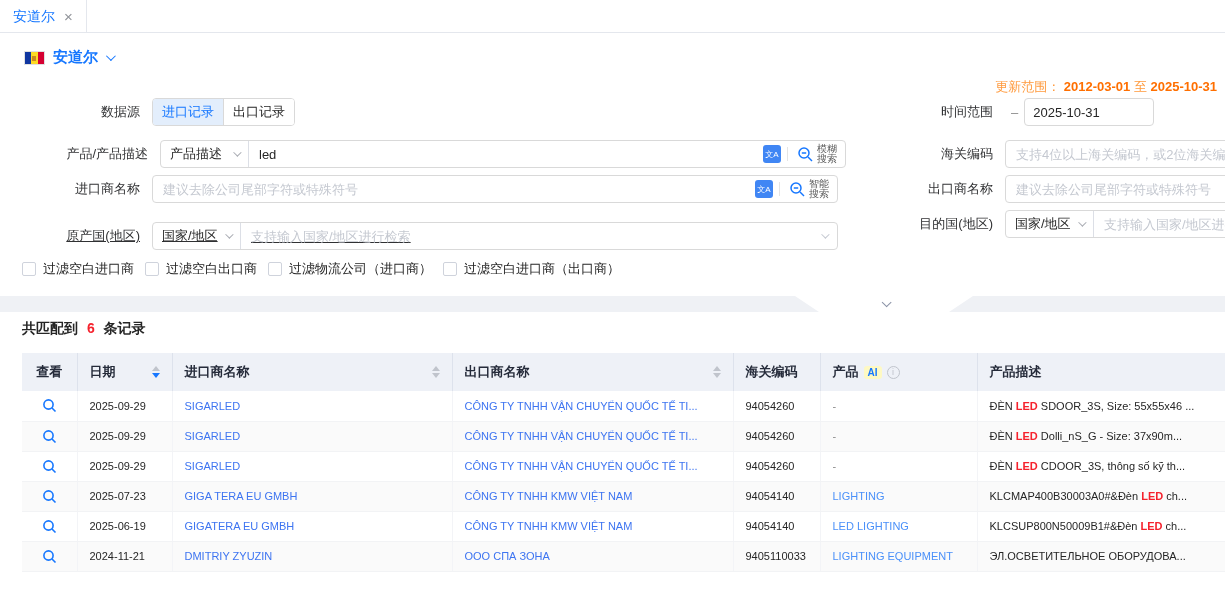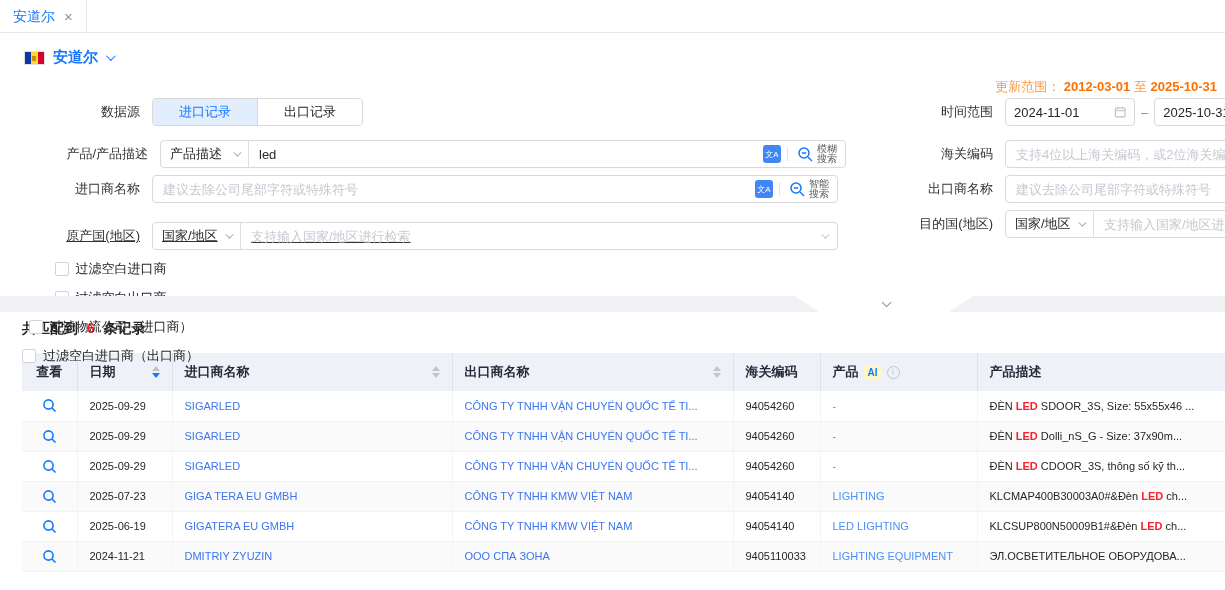--- a/index.html
+++ b/index.html
@@ -27,21 +27,21 @@
   
   .filter-panel { position:relative; height:218px; }
   .fr { position:absolute; display:flex; align-items:center; height:28px; }
   .fr .lbl { width:152px; text-align:right; padding-right:12px; color:#303133; flex:none; }
   .r-right { left:853px; }
   .update-range { position:absolute; top:0; right:8px; font-size:13px; }
   .ur-label { color:#ff9a3d; }
   .ur-date { color:#ff6f00; font-weight:bold; }
 
   .seg { display:flex; border:1px solid #d9d9d9; border-radius:4px; overflow:hidden; height:28px; }
-  .seg-opt { padding:0 26px; line-height:26px; background:#fff; color:#262626; cursor:pointer; min-width:70px; text-align:center; }
+  .seg-opt { padding:0 9px; line-height:26px; background:#fff; color:#262626; cursor:pointer; min-width:70px; text-align:center; }
   .seg-opt.active { background:#e3eefc; color:#1677ff; }
   .seg-opt + .seg-opt { border-left:1px solid #d9d9d9; }
 
   .grp { display:flex; align-items:center; border:1px solid #d9d9d9; border-radius:4px; height:28px; background:#fff; }
   .grp-686 { width:686px; }
   .grp-280 { width:280px; }
   .sel { display:flex; align-items:center; justify-content:space-between; width:88px; padding:0 9px;
     border-right:1px solid #dcdfe6; height:100%; cursor:pointer; flex:none; color:#262626; }
   .sel .chev-g { width:6px; height:6px; border-right:1.4px solid #a8abb2; border-bottom:1.4px solid #a8abb2;
     transform:rotate(45deg) translateY(-2px); }
@@ -54,21 +54,21 @@
   .search-btn { display:flex; align-items:center; gap:3px; padding:0 8px 0 9px; cursor:pointer; flex:none; }
   .search-btn .s-lab { font-size:10px; line-height:10px; color:#595959; }
   .chev-end { width:6px; height:6px; border-right:1.4px solid #c4c8d0; border-bottom:1.4px solid #c4c8d0;
     transform:rotate(45deg) translateY(-2px); margin-right:10px; flex:none; }
 
   .dinput { display:flex; align-items:center; border:1px solid #d9d9d9; border-radius:4px; height:28px;
     width:130px; padding:0 8px; background:#fff; flex:none; }
   .dinput input { border:none; outline:none; width:100%; font:inherit; color:#262626; }
   .dash { color:#8c8c8c; margin:0 6px; flex:none; }
 
-  .checks { position:absolute; top:182px; left:22px; display:flex; align-items:center; gap:11px;flex-direction:column; }
+  .checks { position:absolute; top:182px; left:22px; display:flex; align-items:center; gap:11px; }
   .chk { display:flex; align-items:center; gap:7px; cursor:pointer; }
   .chk input { appearance:none; width:14px; height:14px; border:1px solid #cfd3dc; border-radius:2px; background:#fff; cursor:pointer; }
   .chk span { color:#262626; }
 
   
   .strip { position:relative; height:16px; background:#eff1f5; }
   .strip-tab { position:absolute; left:795px; top:0; width:178px; height:16px; background:#fff;
     clip-path:polygon(0 0,100% 0,calc(100% - 24px) 100%,24px 100%);
     display:flex; align-items:center; justify-content:center; cursor:pointer; }
   .strip-tab .chev-g2 { width:7px; height:7px; border-right:1.6px solid #8b93a7; border-bottom:1.6px solid #8b93a7;
@@ -141,29 +141,20 @@
     <div class="fr" style="top:20px; left:0;">
       <span class="lbl">数据源</span>
       <div class="seg">
         <div class="seg-opt active">进口记录</div>
         <div class="seg-opt">出口记录</div>
       </div>
     </div>
 
     <div class="fr r-right" style="top:20px;">
       <span class="lbl">时间范围</span>
-      <div class="dinput">
-        <input value="2024-11-01" style="">
-        <svg width="14" height="14" viewBox="0 0 14 14" fill="none" stroke="#bfbfbf" stroke-width="1.2">
-            <rect x="1.5" y="2.5" width="11" height="10" rx="1"></rect>
-            <line x1="1.5" y1="5.5" x2="12.5" y2="5.5"></line>
-            <line x1="4.5" y1="1" x2="4.5" y2="3.5"></line>
-            <line x1="9.5" y1="1" x2="9.5" y2="3.5"></line>
-          </svg>
-      </div>
       <span class="dash">–</span>
       <div class="dinput">
         <input value="2025-10-31" style="">
       </div>
     </div>
 
     <div class="fr" style="top:62px; left:8px;">
       <span class="lbl">产品/产品描述</span>
       <div class="grp grp-686">
         <div class="sel">

